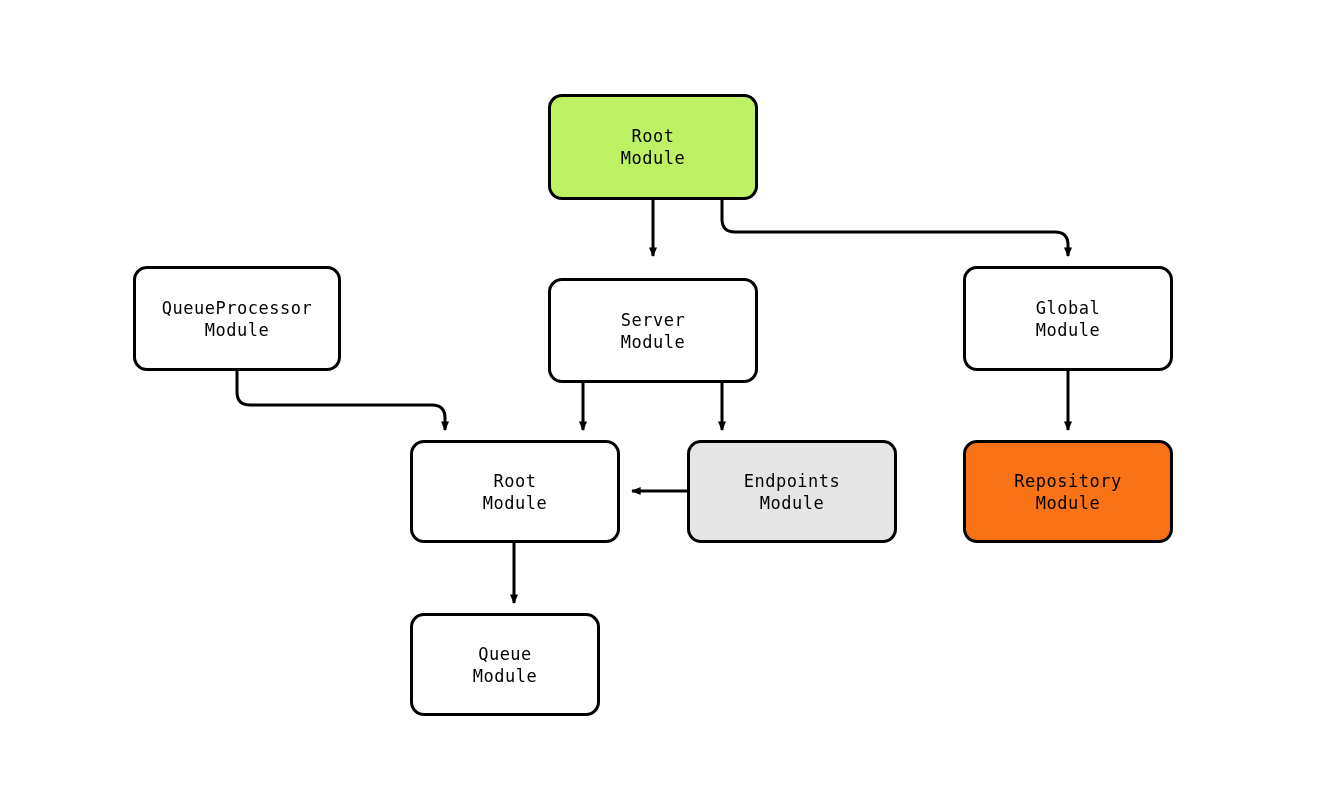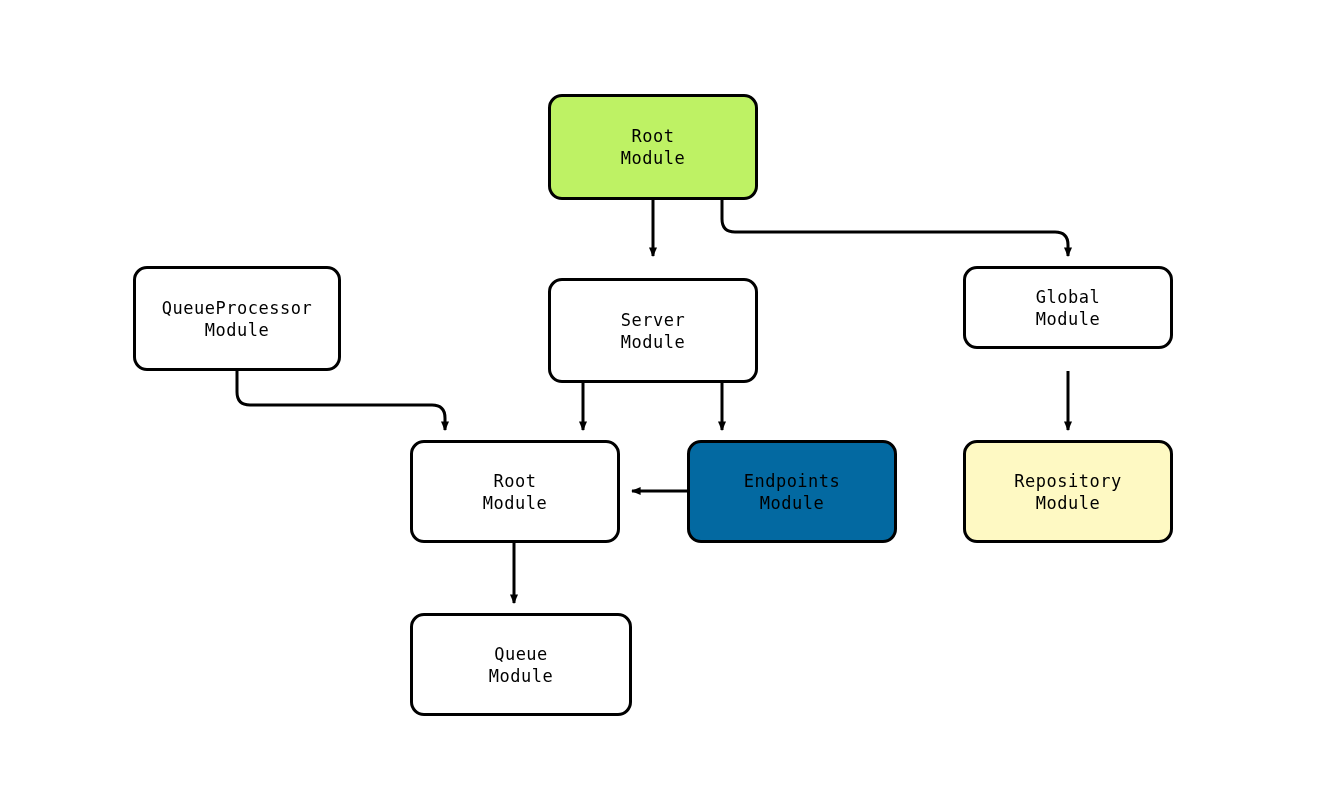--- a/index.html
+++ b/index.html
@@ -79,38 +79,38 @@
   <div class="node" style="left: 133px; top: 266px; width: 208px; height: 105px; border-color: rgb(0, 0, 0); background: rgb(255, 255, 255);">
     <div class="node-line">QueueProcessor</div>
     <div class="node-line">Module</div>
   </div>
 
   <div class="node" style="left: 548px; top: 266px; width: 210px; height: 105px; border-color: rgb(0, 0, 0); background: rgb(255, 255, 255); margin-top: 12px;">
     <div class="node-line">Server</div>
     <div class="node-line">Module</div>
   </div>
 
-  <div class="node" style="left: 963px; top: 266px; width: 210px; height: 83px; border-color: rgb(0, 0, 0); background: rgb(255, 255, 255);">
+  <div class="node" style="left: 963px; top: 266px; width: 210px; height: 105px; border-color: rgb(0, 0, 0); background: rgb(255, 255, 255);">
     <div class="node-line">Global</div>
     <div class="node-line">Module</div>
   </div>
 
   <div class="node" style="left: 410px; top: 440px; width: 210px; height: 103px; border-color: rgb(0, 0, 0); background: rgb(255, 255, 255);">
     <div class="node-line">Root</div>
     <div class="node-line">Module</div>
   </div>
 
-  <div class="node" style="left: 687px; top: 440px; width: 210px; height: 103px; border-color: rgb(0, 0, 0); background: #0369a1;">
+  <div class="node" style="left: 687px; top: 440px; width: 210px; height: 103px; border-color: rgb(0, 0, 0); background: #e5e5e5;">
     <div class="node-line">Endpoints</div>
     <div class="node-line">Module</div>
   </div>
 
-  <div class="node" style="left: 963px; top: 440px; width: 210px; height: 103px; border-color: rgb(0, 0, 0); background: #fef9c3;">
+  <div class="node" style="left: 963px; top: 440px; width: 210px; height: 103px; border-color: rgb(0, 0, 0); background: #f97316;">
     <div class="node-line">Repository</div>
     <div class="node-line">Module</div>
   </div>
 
-  <div class="node" style="left: 410px; top: 613px; width: 222px; height: 103px; border-color: rgb(0, 0, 0); background: rgb(255, 255, 255);">
+  <div class="node" style="left: 410px; top: 613px; width: 190px; height: 103px; border-color: rgb(0, 0, 0); background: rgb(255, 255, 255);">
     <div class="node-line">Queue</div>
     <div class="node-line">Module</div>
   </div>
 
 </div>
 
 </body></html>

